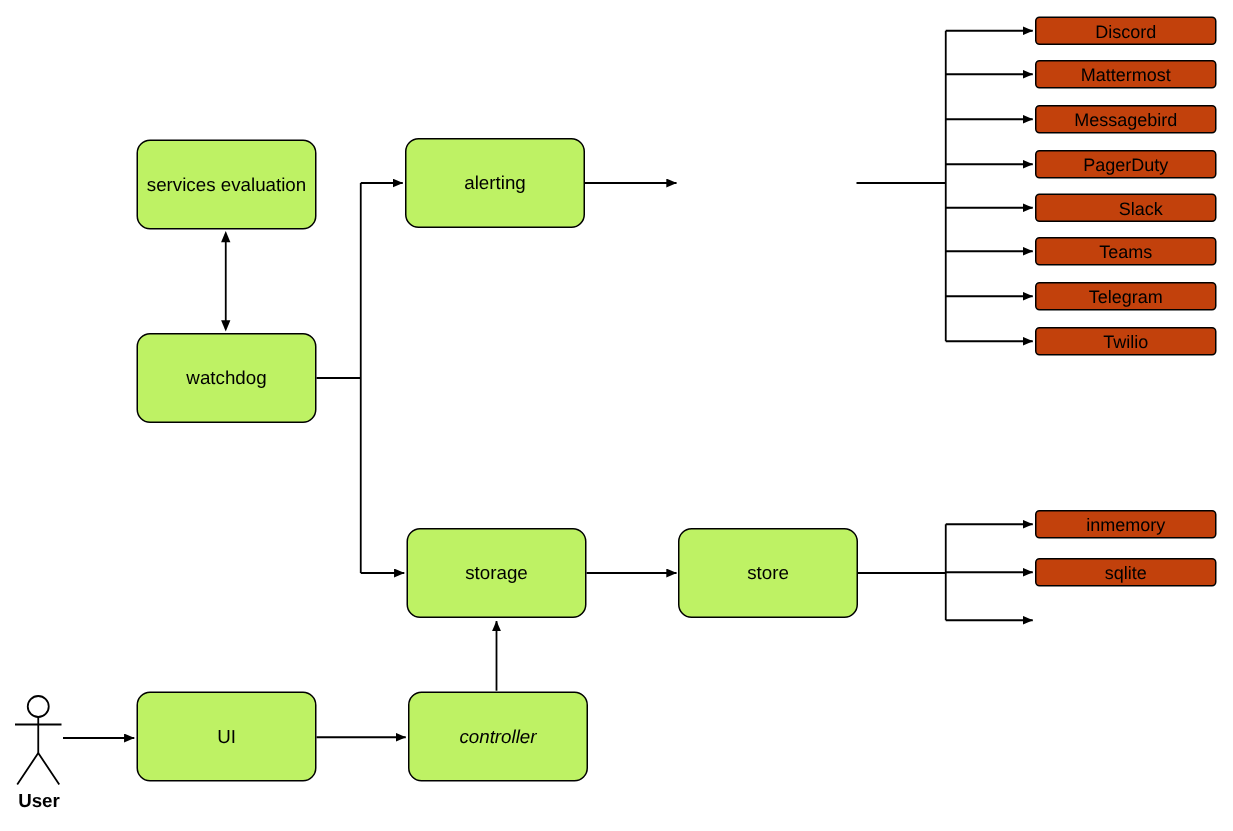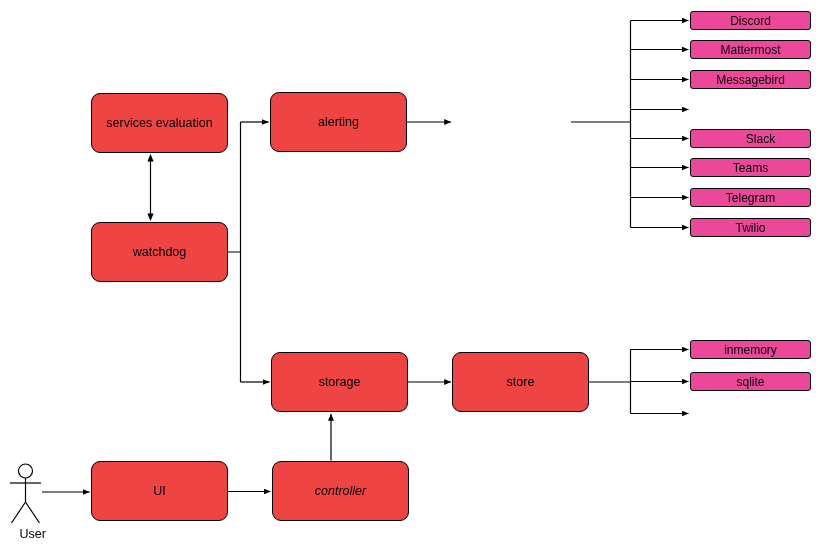--- a/index.html
+++ b/index.html
@@ -7,46 +7,47 @@
     position:relative;
     width:822px; height:554px;
     background:#ffffff;
     font-family:"Liberation Sans", sans-serif;
     color:#000000;
     overflow:hidden;
   }
   svg.edge-layer { position:absolute; left:0; top:0; width:822px; height:554px; }
   .node {
     position:absolute;
-    width:137px; height:60px;
+    width:120px; height:60px;
     box-sizing:border-box;
     border:1.4px solid #000000;
     border-radius:9px;
-    background:#ef4444;
+    background:#bef264;
     display:flex; align-items:center; justify-content:center;
     font-size:12.5px;
     text-align:center;
   }
   .leaf {
     position:absolute;
     left:690px;
     width:121px; height:19px;
     box-sizing:border-box;
     border:1.4px solid #000000;
     border-radius:3px;
-    background:#ec4899;
+    background:#c2410c;
     display:flex; align-items:center; justify-content:center;
     font-size:12px;
     text-align:center;
   }
   .actor-label {
     position:absolute;
     left:6px; top:527px; width:40px;
     font-size:12.5px;
-    text-align:right;
+    text-align:center;
+    font-weight:bold;
   }
 </style>
 </head>
 <body>
 
 <div class="canvas">
 
   <svg class="edge-layer" viewBox="0 0 822 554" xmlns="http://www.w3.org/2000/svg">
     <defs>
       <marker id="arr" markerUnits="userSpaceOnUse" markerWidth="7" markerHeight="6" viewBox="0 0 7 6" refX="6.8" refY="3" orient="auto">
@@ -103,20 +104,21 @@
   <div class="node" style="left:91px; top:222px;">watchdog</div>
   <div class="node" style="left:270px; top:92px;">alerting</div>
   <div class="node" style="left:271px; top:352px;">storage</div>
   <div class="node" style="left:452px; top:352px;">store</div>
   <div class="node" style="left:91px; top:461px;">UI</div>
   <div class="node" style="left:272px; top:461px;font-style:italic;">controller</div>
 
   <div class="leaf" style="top:11px;">Discord</div>
   <div class="leaf" style="top:40px;">Mattermost</div>
   <div class="leaf" style="top:70px;">Messagebird</div>
+  <div class="leaf" style="top:100px;">PagerDuty</div>
   <div class="leaf" style="top:129px;padding-left:20px;">Slack</div>
   <div class="leaf" style="top:158px;">Teams</div>
   <div class="leaf" style="top:188px;">Telegram</div>
   <div class="leaf" style="top:218px;">Twilio</div>
 
   <div class="leaf" style="top:340px;">inmemory</div>
   <div class="leaf" style="top:372px;">sqlite</div>
 
   <div class="actor-label">User</div>
 

